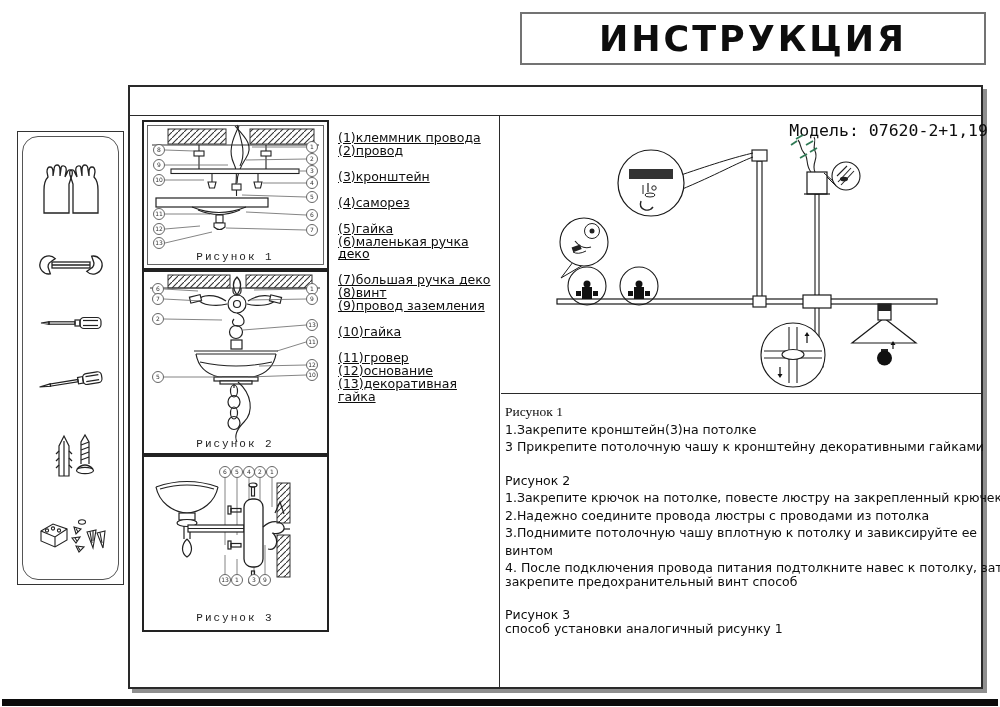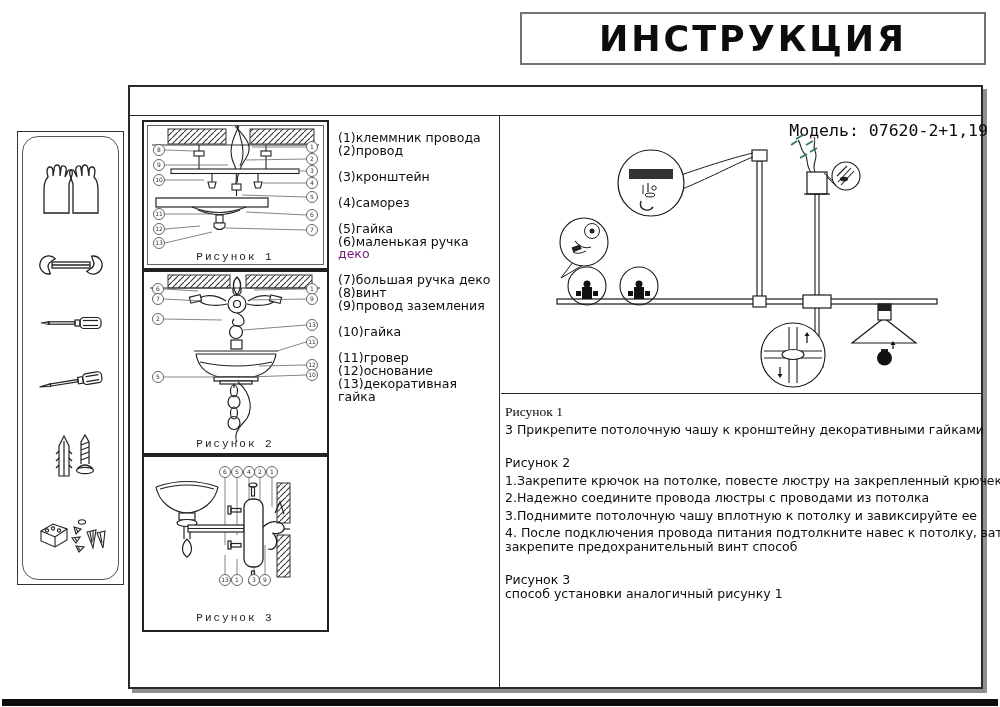--- a/index.html
+++ b/index.html
@@ -17,24 +17,24 @@
 
   .main-frame{position:absolute;left:128px;top:85px;width:851px;height:600px;border:2px solid #2a2a2a;
     background:#fff;box-shadow:4px 4px 0 #8f8f8f;}
   .frame-topline{position:absolute;left:0;right:0;top:28px;border-top:1.5px solid #2a2a2a;}
   .vdivider{position:absolute;left:369px;top:28px;bottom:0;border-left:1.5px solid #2a2a2a;}
 
   .figbox{position:absolute;left:12px;}
   .figsvg{display:block;}
   .fig-label{font-family:"Liberation Mono","DejaVu Sans Mono",monospace;letter-spacing:2px;}
 
-  .parts{position:absolute;left:208px;top:45px;width:160px;font-size:12.5px;line-height:12.9px;color:#0d0d0d;}
+  .parts{position:absolute;left:208px;top:45px;width:160px;font-size:12.5px;line-height:12.9px;color:#0d0d0d;text-decoration:underline;}
   .pl-line{white-space:nowrap;}
   .pl-line.gap{margin-top:13px;}
-  .pl-line.muted{color:#701a75;}
+  .pl-line.muted{color:#000000;}
 
   .right-panel{position:absolute;left:371px;top:28px;right:0;bottom:0;}
   .model-line{position:absolute;top:6px;right:-7px;white-space:nowrap;
     font-family:"DejaVu Sans Mono","Liberation Mono",monospace;font-size:16.5px;color:#0d0d0d;}
   .illustration{position:absolute;left:0;top:0;}
   .panel-divider{position:absolute;left:0;right:0;top:278px;border-top:1.5px solid #2a2a2a;}
   .instructions{position:absolute;left:4px;top:288px;right:1px;font-size:12.5px;line-height:17.5px;color:#0d0d0d;}
   .in-line{white-space:nowrap;}
   .in-line.head{margin-top:16px;}
   .in-line.headserif{font-family:"Liberation Serif","DejaVu Serif",serif;font-size:13.5px;}
@@ -497,25 +497,27 @@
           <line x1="392" y1="234" x2="392" y2="228" stroke="#111" stroke-width="1.2"></line>
           <path d="M392,226 l-2.5,4 h5 Z" fill="#111"></path>
         </g>
       </svg>
 
       <div class="panel-divider"></div>
 
       <div class="instructions">
 
       <div class="in-line headserif">Рисунок 1</div>
+          <div class="in-line">1.Закрепите кронштейн(3)на потолке</div>
           <div class="in-line">3 Прикрепите потолочную чашу к кронштейну декоративными гайками</div>
           <div class="in-line head">Рисунок 2</div>
           <div class="in-line">1.Закрепите крючок на потолке, повесте люстру на закрепленный крючек</div>
           <div class="in-line">2.Надежно соедините провода люстры с проводами из потолка</div>
           <div class="in-line">3.Поднимите потолочную чашу вплотную к потолку и завиксируйте ее</div>
+          <div class="in-line">винтом</div>
           <div class="in-line">4. После подключения провода питания подтолкните навес к потолку, затем</div>
           <div class="in-line tight">закрепите предохранительный винт способ</div>
           <div class="in-line head">Рисунок 3</div>
           <div class="in-line tight">способ установки аналогичный рисунку 1</div>
         </div>
     </div>
   </div>
 
   <div class="bottom-bar"></div>
 </div>

